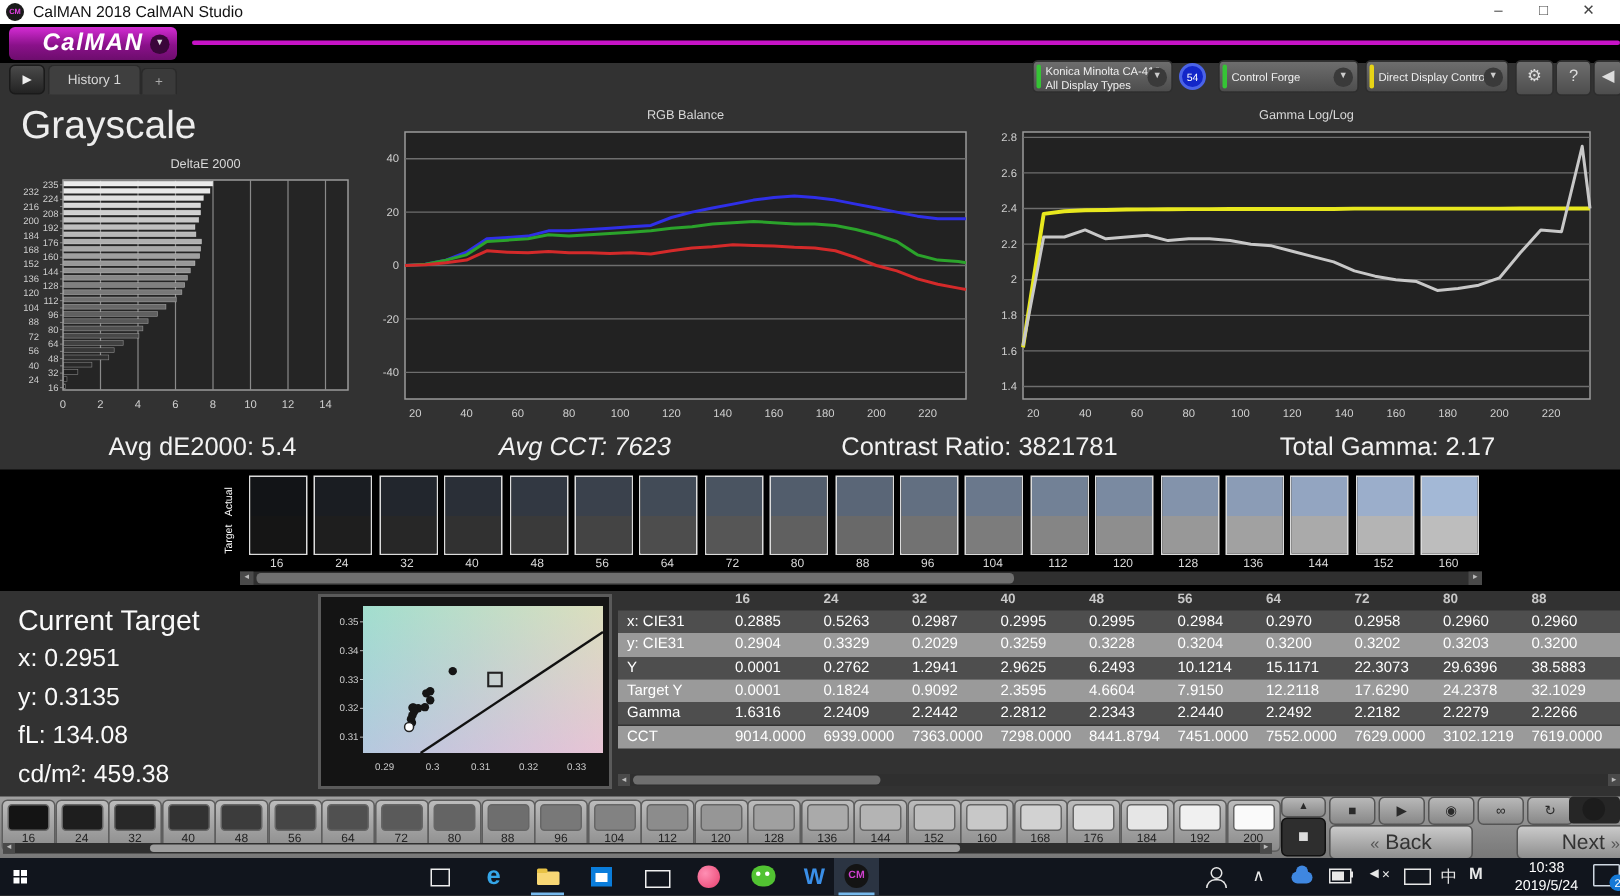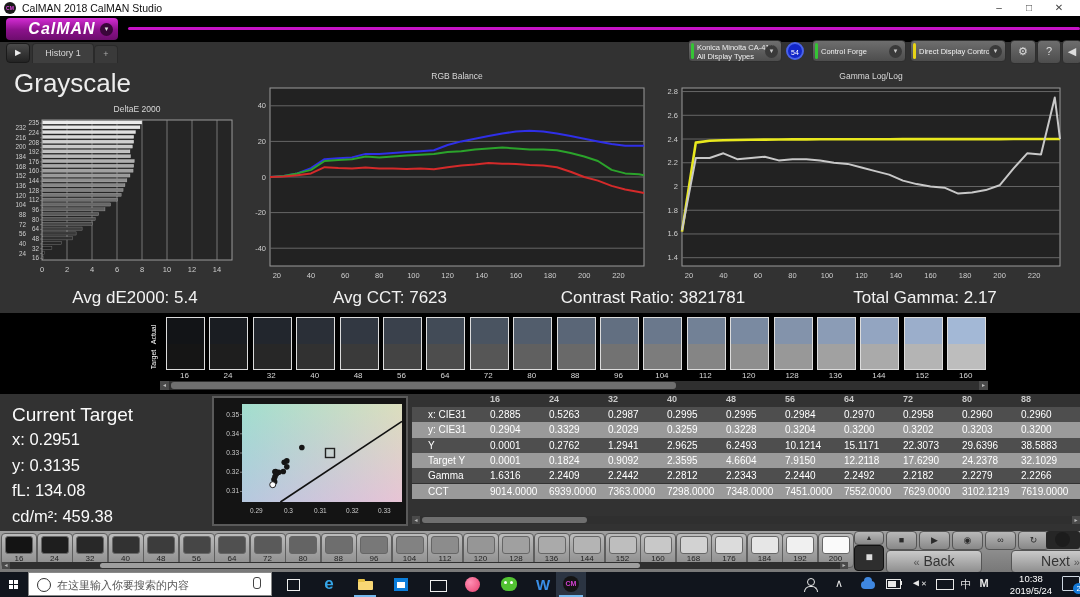--- a/index.html
+++ b/index.html
@@ -49,21 +49,21 @@
   .sbar{position:absolute;background:#2f2f2f}
   .sthumb{position:absolute;background:#6f6f6f;border-radius:3px}
   .sarr{position:absolute;background:#4a4a4a;color:#bbb;font-size:6px;text-align:center}
   
   #reading-title{left:12px;top:404px;font-size:19px;color:#fafafa}
   .rdline{left:12px;font-size:16.5px;color:#fafafa}
   #ciebox{left:212px;top:396px;width:196px;height:130px;background:#141414;border:2px solid #5a5a5a;box-sizing:border-box}
   
   #tbl{left:412px;top:394px;width:668px;height:126px}
   .trow{position:absolute;left:0;width:668px;display:flex}
-  .tlabel{width:78px;padding-left:16px;box-sizing:border-box}
+  .tlabel{width:78px;padding-left:6px;box-sizing:border-box}
   .tcell{width:59px;overflow:hidden}
   
   #pbar{left:0;top:531px;width:1080px;height:41px;background:linear-gradient(#a0a0a0,#787878)}
   .pbtn{position:absolute;top:2px;width:34px;height:33px;border:1px solid #5e5e5e;border-radius:4px;
     background:linear-gradient(#bcbcbc,#8a8a8a)}
   .pbtn .chip{position:absolute;left:3px;top:2px;width:26px;height:16px;border-radius:3px;border:1px solid #666}
   .pbtn .lv{position:absolute;left:0;top:20px;width:100%;text-align:center;font-size:8px;color:#222}
   .minibtn{position:absolute;background:linear-gradient(#b8b8b8,#888);border:1px solid #555;border-radius:4px;
     text-align:center;color:#2a2a2a}
   .navbtn{position:absolute;top:19px;height:21px;background:linear-gradient(#cacaca,#8e8e8e);border:1px solid #555;
@@ -295,21 +295,21 @@
     <text x="278.54794520547944" y="208" text-anchor="middle" font-size="7.5" fill="#cfcfcf">160</text>
     <text x="313.0684931506849" y="208" text-anchor="middle" font-size="7.5" fill="#cfcfcf">180</text>
     <text x="347.58904109589037" y="208" text-anchor="middle" font-size="7.5" fill="#cfcfcf">200</text>
     <text x="382.1095890410959" y="208" text-anchor="middle" font-size="7.5" fill="#cfcfcf">220</text>
     <polyline points="30.0,161.6 43.8,72.6 57.6,70.8 71.4,70.2 85.2,70.0 99.0,69.7 112.8,69.6 126.7,69.5 140.5,69.4 154.3,69.4 168.1,69.3 181.9,69.3 195.7,69.3 209.5,69.3 223.3,69.3 237.1,69.3 250.9,69.1 264.7,69.1 278.5,69.1 292.4,69.1 306.2,69.1 320.0,69.1 333.8,69.1 347.6,69.1 361.4,69.0 375.2,69.0 389.0,69.0 402.8,69.0 408.0,69.0" fill="none" stroke="#e8e81e" stroke-width="2.6" stroke-linejoin="round"></polyline>
     <polyline points="30.0,160.4 43.8,88.0 57.6,88.0 71.4,83.3 85.2,89.2 99.0,88.0 112.8,86.8 126.7,90.4 140.5,89.2 154.3,89.2 168.1,90.4 181.9,92.8 195.7,93.9 209.5,97.5 223.3,101.1 237.1,104.6 250.9,110.6 264.7,114.1 278.5,116.5 292.4,117.7 306.2,123.6 320.0,122.4 333.8,120.1 347.6,115.3 361.4,98.7 375.2,83.3 389.0,84.5 402.8,27.5 408.0,69.0" fill="none" stroke="#c8c8c8" stroke-width="2" stroke-linejoin="round"></polyline>
   </svg>
 
 <div class="abs" id="statsrow">
     <div class="abs stat" style="left: 35px; width: 200px;">Avg dE2000: 5.4</div>
-    <div class="abs stat" style="left: 290px; width: 200px;">Avg CCT: 7623</div>
+    <div class="abs stat" style="left: 290px; width: 200px; font-style: italic;">Avg CCT: 7623</div>
     <div class="abs stat" style="left: 533px; width: 240px;">Contrast Ratio: 3821781</div>
     <div class="abs stat" style="left: 815px; width: 220px;">Total Gamma: 2.17</div>
   </div>
 
 <div class="abs" id="strip">
   <div class="vlabel" style="left:138px;top:18px">Actual</div>
   <div class="vlabel" style="left:138px;top:43px">Target</div>
   <div id="swhost">
       <div class="sw" style="left: 166px;">
         <div class="h" style="top: 0px; background: rgb(18, 20, 23);"></div>
@@ -548,21 +548,21 @@
       <div class="tcell">2.2182</div>
       <div class="tcell">2.2279</div>
       <div class="tcell">2.2266</div>
     </div>
     <div class="trow" style="top: 89.5px; height: 15.3px; line-height: 15.3px; background: rgb(154, 154, 154); color: rgb(255, 255, 255); font-size: 10px;">
       <div class="tlabel">CCT</div>
       <div class="tcell">9014.0000</div>
       <div class="tcell">6939.0000</div>
       <div class="tcell">7363.0000</div>
       <div class="tcell">7298.0000</div>
-      <div class="tcell">7348.0000</div>
+      <div class="tcell">8441.8794</div>
       <div class="tcell">7451.0000</div>
       <div class="tcell">7552.0000</div>
       <div class="tcell">7629.0000</div>
       <div class="tcell">3102.1219</div>
       <div class="tcell">7619.0000</div>
     </div>
   </div>
 <div class="abs sbar" style="left:412px;top:516px;width:668px;height:8px">
   <div class="sarr" style="left:0;top:0;width:8px;height:8px;line-height:8px">◂</div>
   <div class="sthumb" style="left:10px;top:1px;width:165px;height:6px"></div>
@@ -697,25 +697,20 @@
 
 <div class="abs" id="taskbar">
   <div class="abs" id="startbtn">
     <div class="wg">
         <div></div>
         <div></div>
         <div></div>
         <div></div>
       </div>
   </div>
-  <div class="abs" id="searchbox">
-    <div class="circ"></div>
-    <div class="ph">在这里输入你要搜索的内容</div>
-    <div class="mic"></div>
-  </div>
   <div class="tbico" style="left:278px">
     <div class="abs" style="left:9px;top:7px;width:11px;height:10px;border:1.3px solid #eee"></div>
   </div>
   <div class="tbico" style="left:314px;color:#35a6e8;font-size:17px;font-weight:bold;line-height:24px">e</div>
   <div class="tbico" style="left:350px">
     <div class="abs" style="left:8px;top:9px;width:15px;height:9px;background:#f8d775;border-radius:1px"></div>
     <div class="abs" style="left:8px;top:7px;width:7px;height:3px;background:#e8c245;border-radius:1px"></div>
     <div class="uline" style="left:4px;width:22px"></div>
   </div>
   <div class="tbico" style="left:386px">

